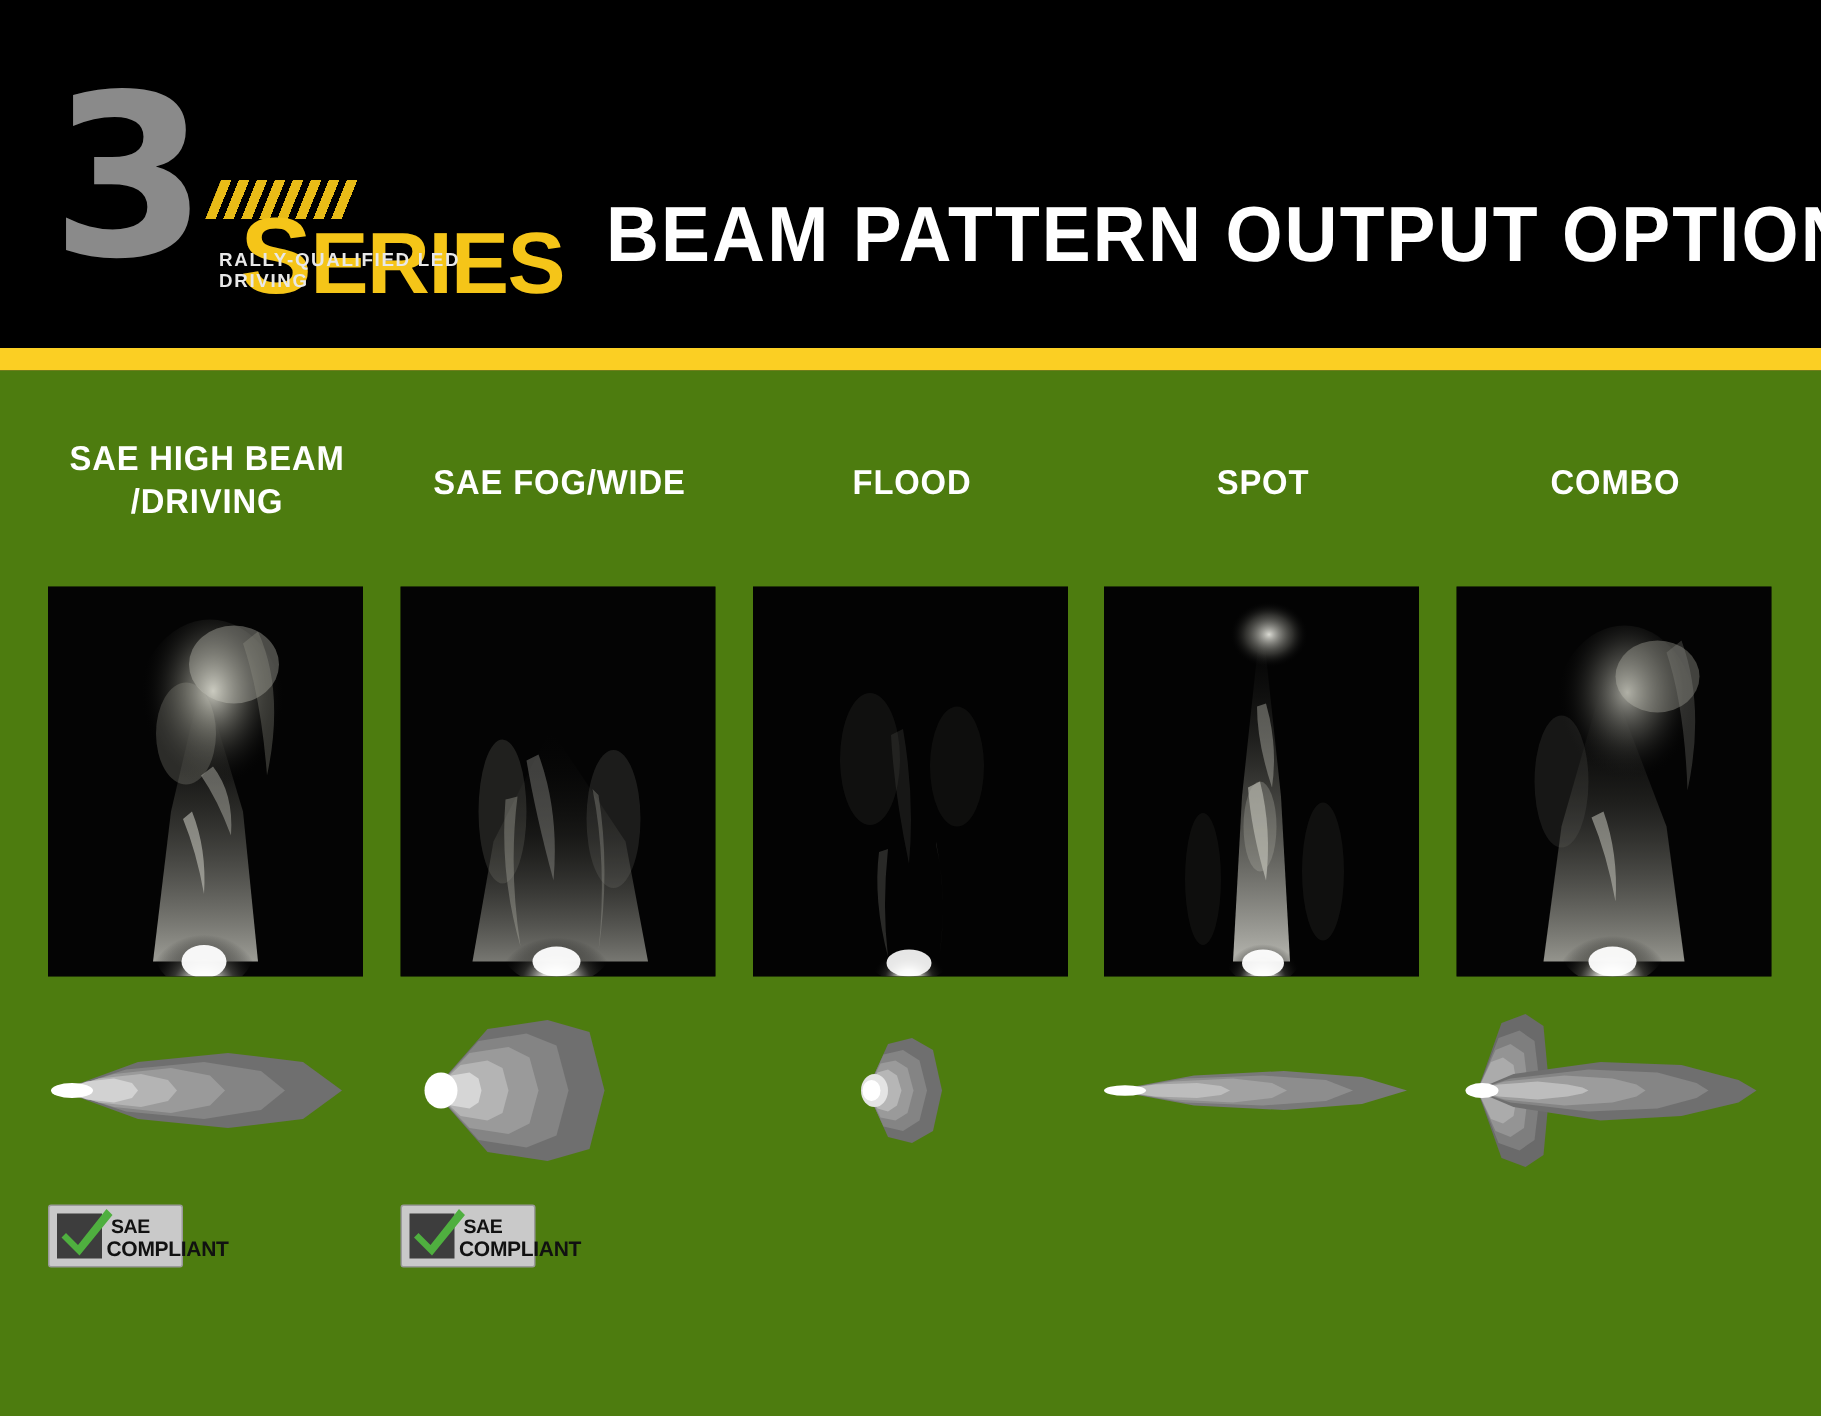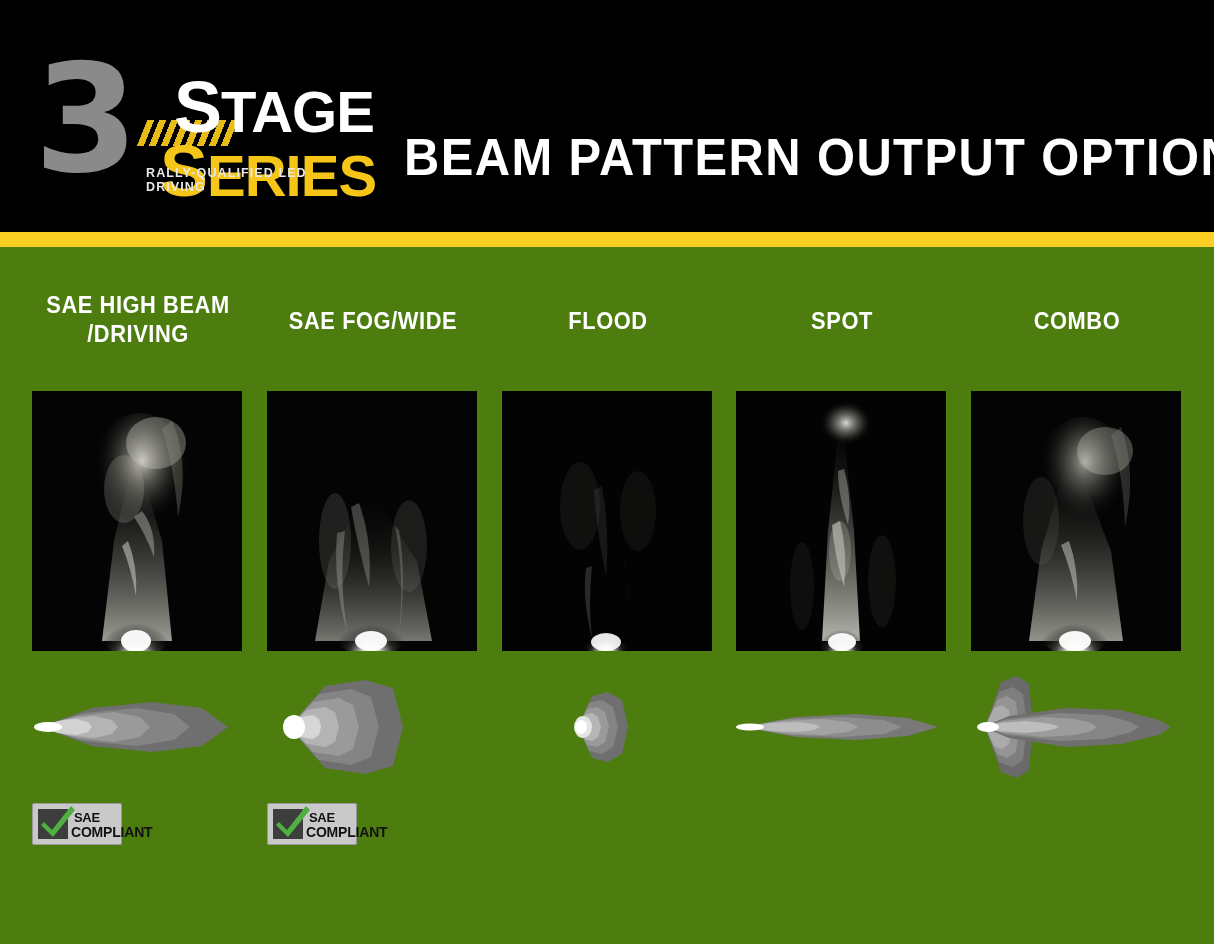--- a/index.html
+++ b/index.html
@@ -119,21 +119,20 @@
   }
 </style>
 </head>
 <body>
 
 <div class="header">
 
   <div class="logo">
     <div class="logo-3">3</div>
     <div class="logo-slash"></div>
-    <div class="logo-stage"><span class="cap">S</span>TAGE</div>
     <div class="logo-series"><span class="cap">S</span>ERIES</div>
     <div class="logo-tag">RALLY-QUALIFIED LED DRIVING</div>
   </div>
 
   <div class="title">BEAM PATTERN OUTPUT OPTIONS</div>
 </div>
 
 <div class="yellow-bar"></div>
 
 <div class="board">

